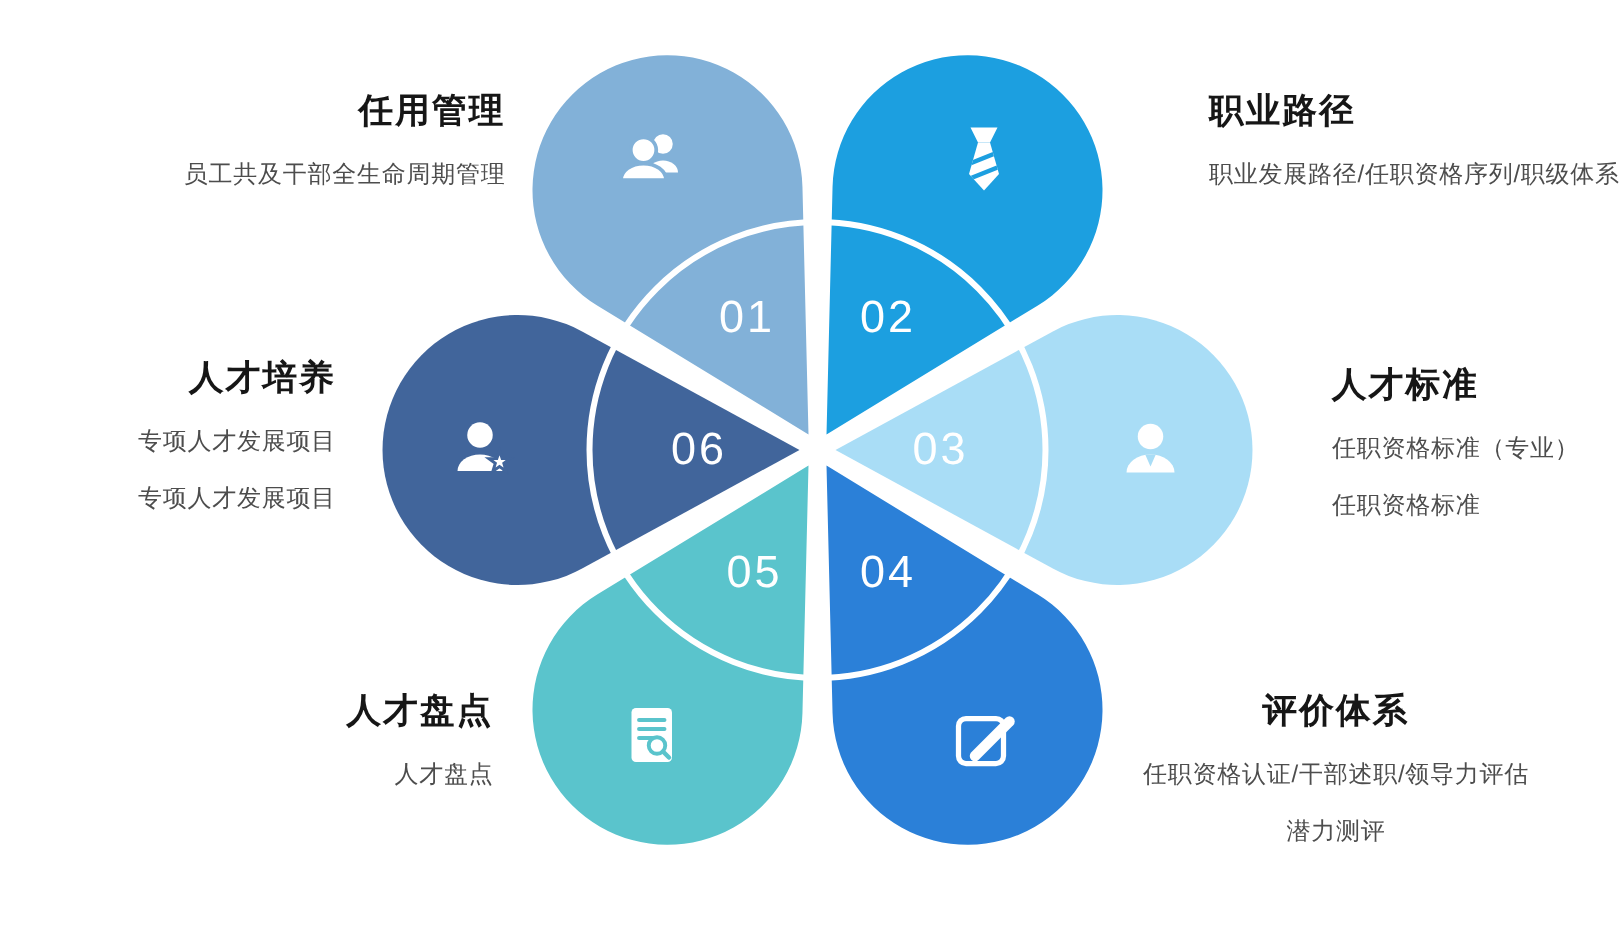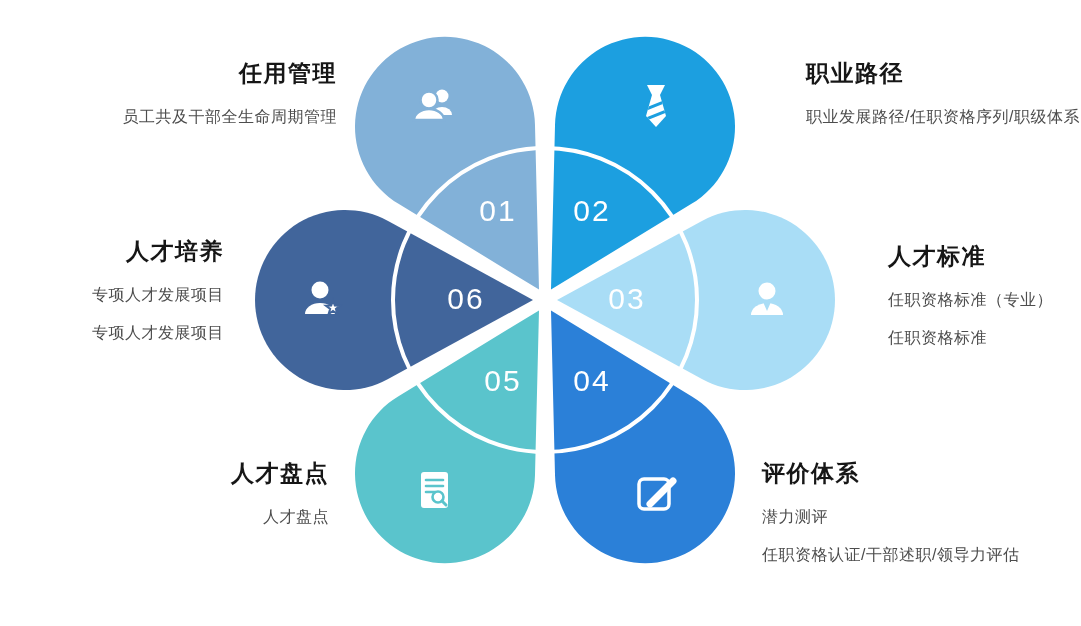--- a/index.html
+++ b/index.html
@@ -125,24 +125,24 @@
     <div class="label-title">职业路径</div>
     <div class="label-desc">职业发展路径/任职资格序列/职级体系</div>
   </div>
 
   <div class="label" style="left:855px; top:243px;margin-left:33px;">
     <div class="label-title">人才标准</div>
     <div class="label-desc">任职资格标准（专业）</div>
     <div class="label-desc">任职资格标准</div>
   </div>
 
-  <div class="label" style="left:762px; top:460px;">
+  <div class="label" style="left:762px; top:460px;text-align:center;">
     <div class="label-title">评价体系</div>
+    <div class="label-desc">任职资格认证/干部述职/领导力评估</div>
     <div class="label-desc">潜力测评</div>
-    <div class="label-desc">任职资格认证/干部述职/领导力评估</div>
   </div>
 
   <div class="label align-right" style="right:752px; top:460px;">
     <div class="label-title">人才盘点</div>
     <div class="label-desc">人才盘点</div>
   </div>
 
   <div class="label align-right" style="right:857px; top:238px;">
     <div class="label-title">人才培养</div>
     <div class="label-desc">专项人才发展项目</div>

